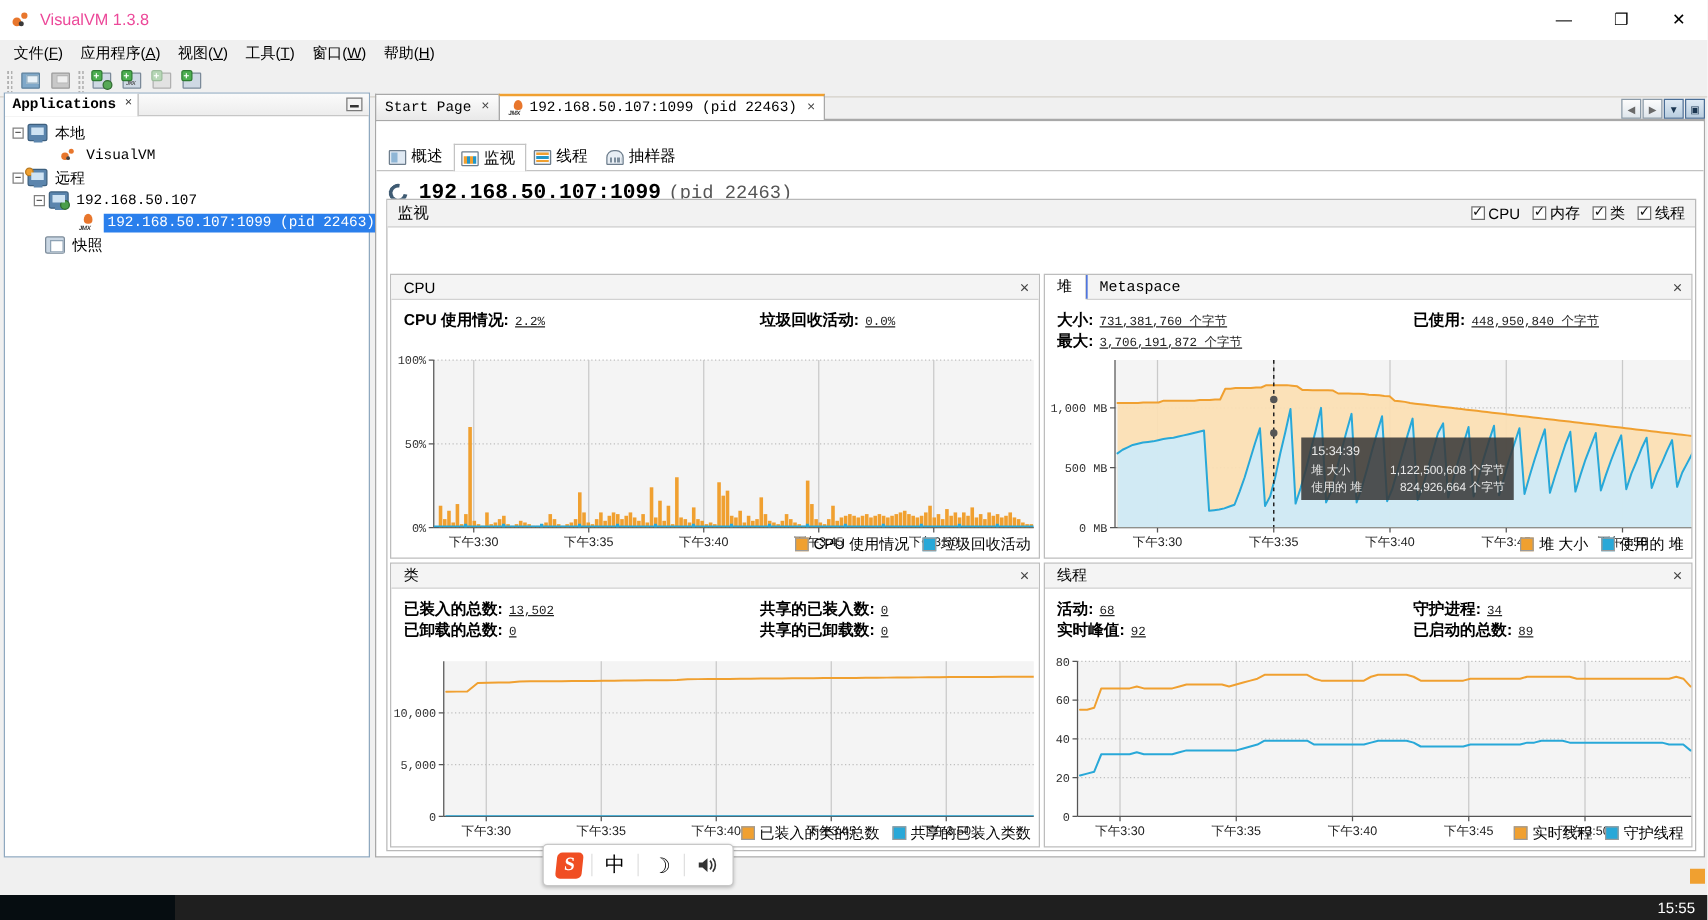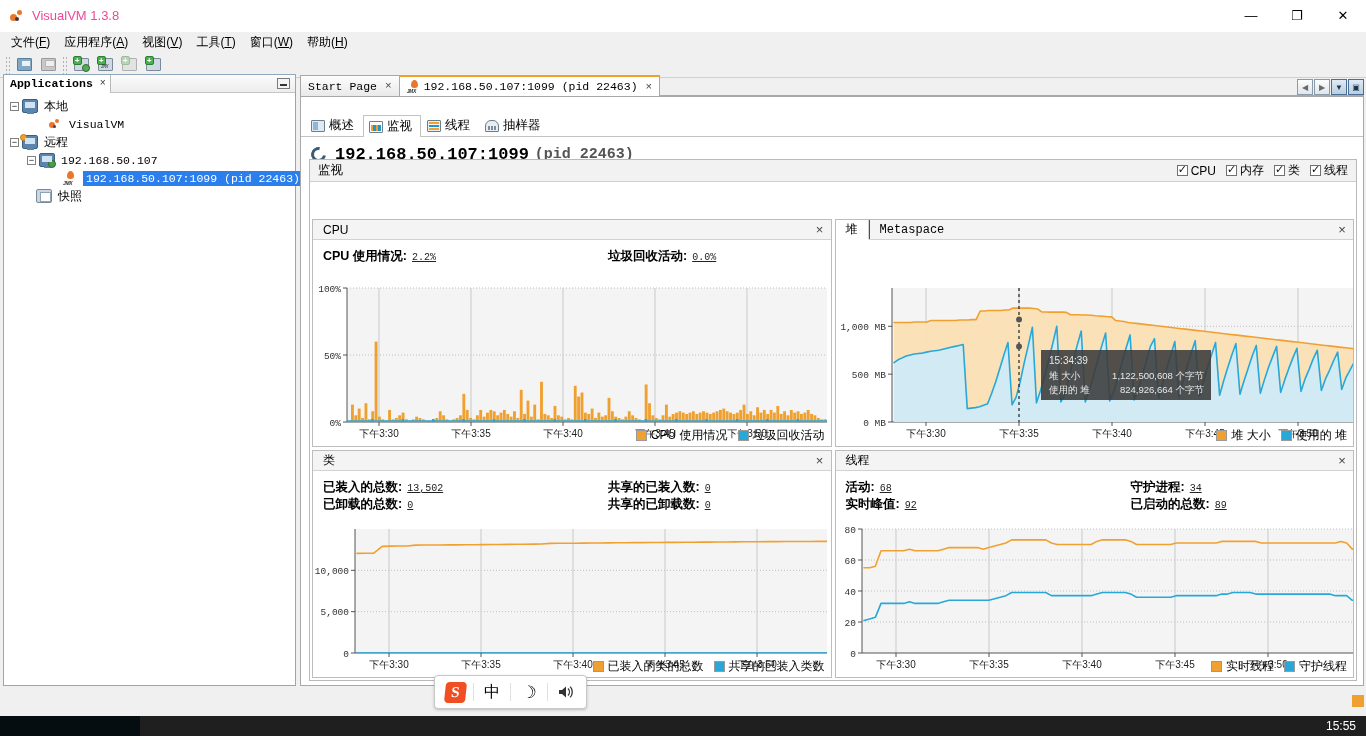--- a/index.html
+++ b/index.html
@@ -168,21 +168,21 @@
   .sico.threads-i:after{content:'';position:absolute;left:1px;top:1px;right:1px;height:8px;
     background:repeating-linear-gradient(#f0a030 0 2px,#fff 2px 3px,#2196c9 3px 5px,#fff 5px 6px);}
   .sico.sampler-i { background:#e8eef4; border-radius:6px 6px 1px 1px; }
   .sico.sampler-i:after{content:'';position:absolute;left:2px;bottom:1px;width:9px;height:4px;
     background:repeating-linear-gradient(90deg,#7c8d9c 0 2px,transparent 2px 3px);}
 
   #pid-header { display:flex; align-items:center; height:30px; padding:4px 0 0 10px; }
   #pid-ring { width:15px;height:15px;border:3px solid #3f5b73; border-radius:50%;
     border-right-color:transparent; margin-right:9px; transform:rotate(-35deg); flex:none; }
   #pid-title { font-family:"Liberation Mono", monospace; font-size:17px; font-weight:bold; }
-  #pid-sub { font-family:"Liberation Mono", monospace; font-size:15px; color:#555; margin-left:6px;font-weight:bold; }
+  #pid-sub { font-family:"Liberation Mono", monospace; font-size:15px; color:#555; margin-left:6px; }
 
   #mon-box { position:absolute; top:62px; left:8px; right:6px; bottom:4px;
     border:1px solid #b9b9b9; background:#fff; }
   #mon-head { height:22px; background:#f2f2f2; border-bottom:1px solid #cfcfcf;
     display:flex; align-items:center; padding:0 8px; }
   #mon-head .title { font-size:12.5px; }
   #mon-head .cbs { margin-left:auto; display:flex; gap:10px; align-items:center; }
   .cbox { display:flex; align-items:center; gap:3px; cursor:default; }
   .cbox .sq { width:11px;height:11px;border:1px solid #707070; background:#fff; position:relative; }
   .cbox .sq:after { content:'✓'; position:absolute; left:0px; top:-3px; font-size:11px; color:#111; }
@@ -660,20 +660,38 @@
                 </span>
             </div>
           </div>
 
           <div class="panel">
             <div class="panel-head">
               <span class="ptitle active-tab">堆</span>
               <span class="ptab">Metaspace</span>
               <span class="pclose">×</span>
             </div>
+            <div class="stats">
+              <div class="statline">
+                <span class="stat">
+                    <span class="k">大小:</span>
+                    <span class="v">731,381,760 个字节</span>
+                  </span>
+                <span class="stat second">
+                    <span class="k">已使用:</span>
+                    <span class="v">448,950,840 个字节</span>
+                  </span>
+              </div>
+              <div class="statline">
+                <span class="stat">
+                    <span class="k">最大:</span>
+                    <span class="v">3,706,191,872 个字节</span>
+                  </span>
+              </div>
+            </div>
             <svg class="plot" id="plot-heap" width="526" height="162" viewBox="0 0 526 162">
                 <rect x="56" y="4" width="466" height="134" fill="#f4f4f4"></rect>
                 <line x1="56" y1="90.14285714285714" x2="522" y2="90.14285714285714" stroke="#bfbfbf" stroke-width="1" stroke-dasharray="1,2"></line>
                 <line x1="56" y1="42.28571428571428" x2="522" y2="42.28571428571428" stroke="#bfbfbf" stroke-width="1" stroke-dasharray="1,2"></line>
                 <line x1="90" y1="4" x2="90" y2="138" stroke="#c9c9c9" stroke-width="1"></line>
                 <line x1="183" y1="4" x2="183" y2="138" stroke="#c9c9c9" stroke-width="1"></line>
                 <line x1="276" y1="4" x2="276" y2="138" stroke="#c9c9c9" stroke-width="1"></line>
                 <line x1="369" y1="4" x2="369" y2="138" stroke="#c9c9c9" stroke-width="1"></line>
                 <line x1="462" y1="4" x2="462" y2="138" stroke="#c9c9c9" stroke-width="1"></line>
                 <line x1="56" y1="4" x2="56" y2="138" stroke="#555" stroke-width="1"></line>

